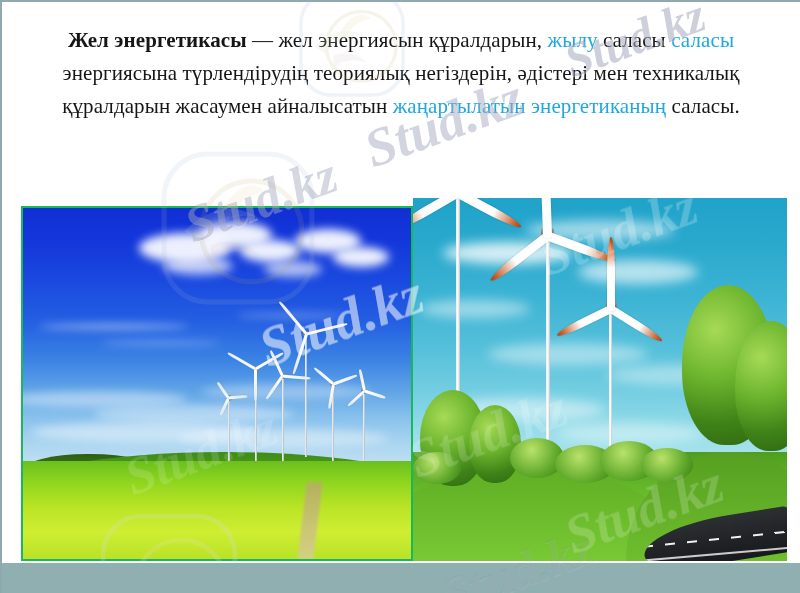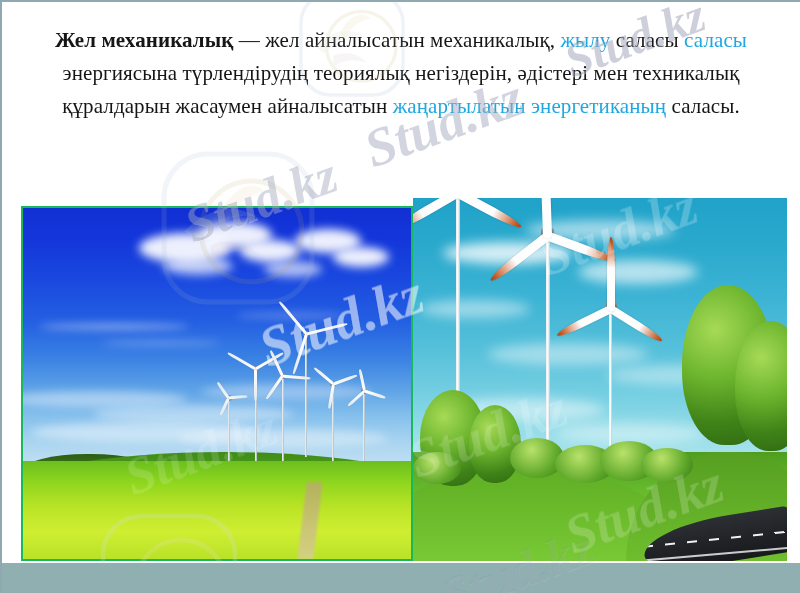--- a/index.html
+++ b/index.html
@@ -229,21 +229,21 @@
     background:#8fafb0;
     z-index:9;
   }
 </style>
 </head>
 <body>
 
 <div id="page">
 
   <div id="text-block">
-    <span class="b">Жел механикалық</span><span> — </span><span>жел айналысатын механикалық, </span><span class="lnk">жылу</span><span> саласы </span><span class="lnk">саласы</span><span> энергиясына түрлендірудің теориялық негіздерін, әдістері мен техникалық құралдарын жасаумен айналысатын </span><span class="lnk">жаңартылатын энергетиканың</span><span> саласы.</span>
+    <span class="b">Жел энергетикасы</span><span> — </span><span>жел энергиясын құралдарын, </span><span class="lnk">жылу</span><span> саласы </span><span class="lnk">саласы</span><span> энергиясына түрлендірудің теориялық негіздерін, әдістері мен техникалық құралдарын жасаумен айналысатын </span><span class="lnk">жаңартылатын энергетиканың</span><span> саласы.</span>
   </div>
 
   <div id="photo-left" class="photo">
     <div class="pinner">
       <div class="l-sky"></div>
 
       <div class="cloud" style="left:30%;top:7%;width:92px;height:30px;"></div>
       <div class="cloud" style="left:45%;top:4%;width:74px;height:26px;"></div>
       <div class="cloud" style="left:56%;top:9%;width:60px;height:22px;"></div>
       <div class="cloud" style="left:70%;top:6%;width:66px;height:24px;"></div>

